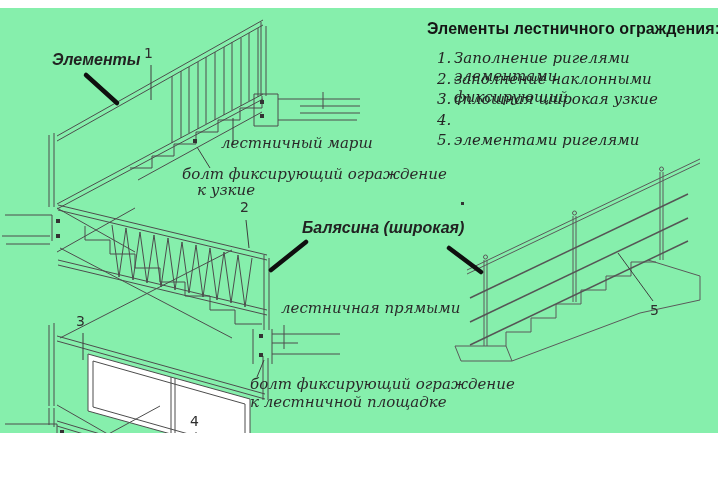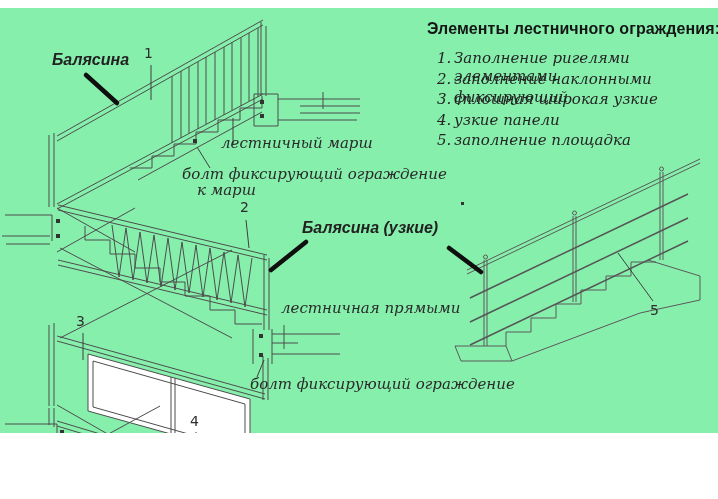--- a/index.html
+++ b/index.html
@@ -145,35 +145,35 @@
     <div class="legend-row">
       <span class="num">2.</span>
       <span>заполнение наклонными фиксирующий</span>
     </div>
     <div class="legend-row">
       <span class="num">3.</span>
       <span>сплошная широкая узкие</span>
     </div>
     <div class="legend-row">
       <span class="num">4.</span>
-      <span>узкие панели</span>
     </div>
     <div class="legend-row">
       <span class="num">5.</span>
-      <span>заполнение площадка</span>
+      <span>элементами ригелями</span>
     </div>
   </div>
 
-  <div class="lbl callout" style="left:52px;top:44px;">Балясина</div>
-  <div class="lbl callout" style="left:302px;top:212px;">Балясина (узкие)</div>
+  <div class="lbl callout" style="left:52px;top:44px;">Элементы</div>
+  <div class="lbl callout" style="left:302px;top:212px;">Балясина (широкая)</div>
 
   <div class="lbl script" style="left:221px;top:128px;">лестничный марш</div>
   <div class="lbl script" style="left:182px;top:159px;">болт фиксирующий ограждение</div>
-  <div class="lbl script" style="left:197px;top:175px;">к марш</div>
+  <div class="lbl script" style="left:197px;top:175px;">к узкие</div>
   <div class="lbl script" style="left:281px;top:293px;">лестничная прямыми</div>
   <div class="lbl script" style="left:250px;top:369px;">болт фиксирующий ограждение</div>
+  <div class="lbl script" style="left:250px;top:387px;">к лестничной площадке</div>
 
   <div class="lbl partnum" style="left:144px;top:38px;">1</div>
   <div class="lbl partnum" style="left:240px;top:192px;">2</div>
   <div class="lbl partnum" style="left:76px;top:306px;">3</div>
   <div class="lbl partnum" style="left:190px;top:406px;">4</div>
   <div class="lbl partnum" style="left:650px;top:295px;">5</div>
 </div>
 
 </body></html>

